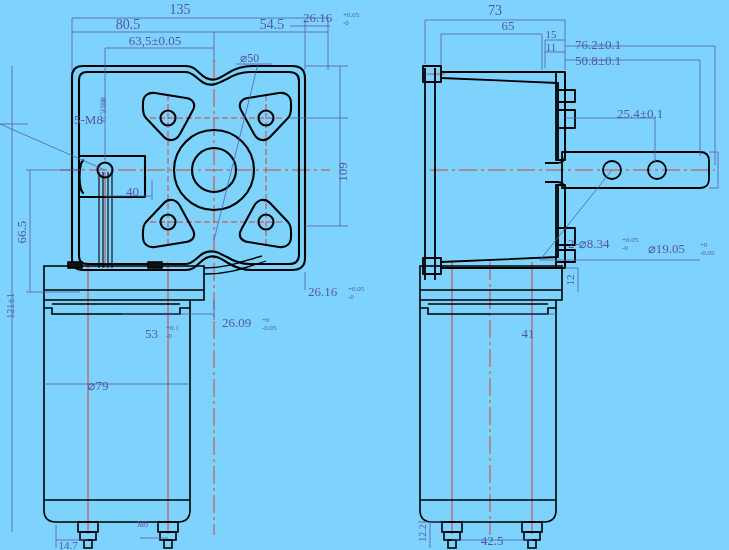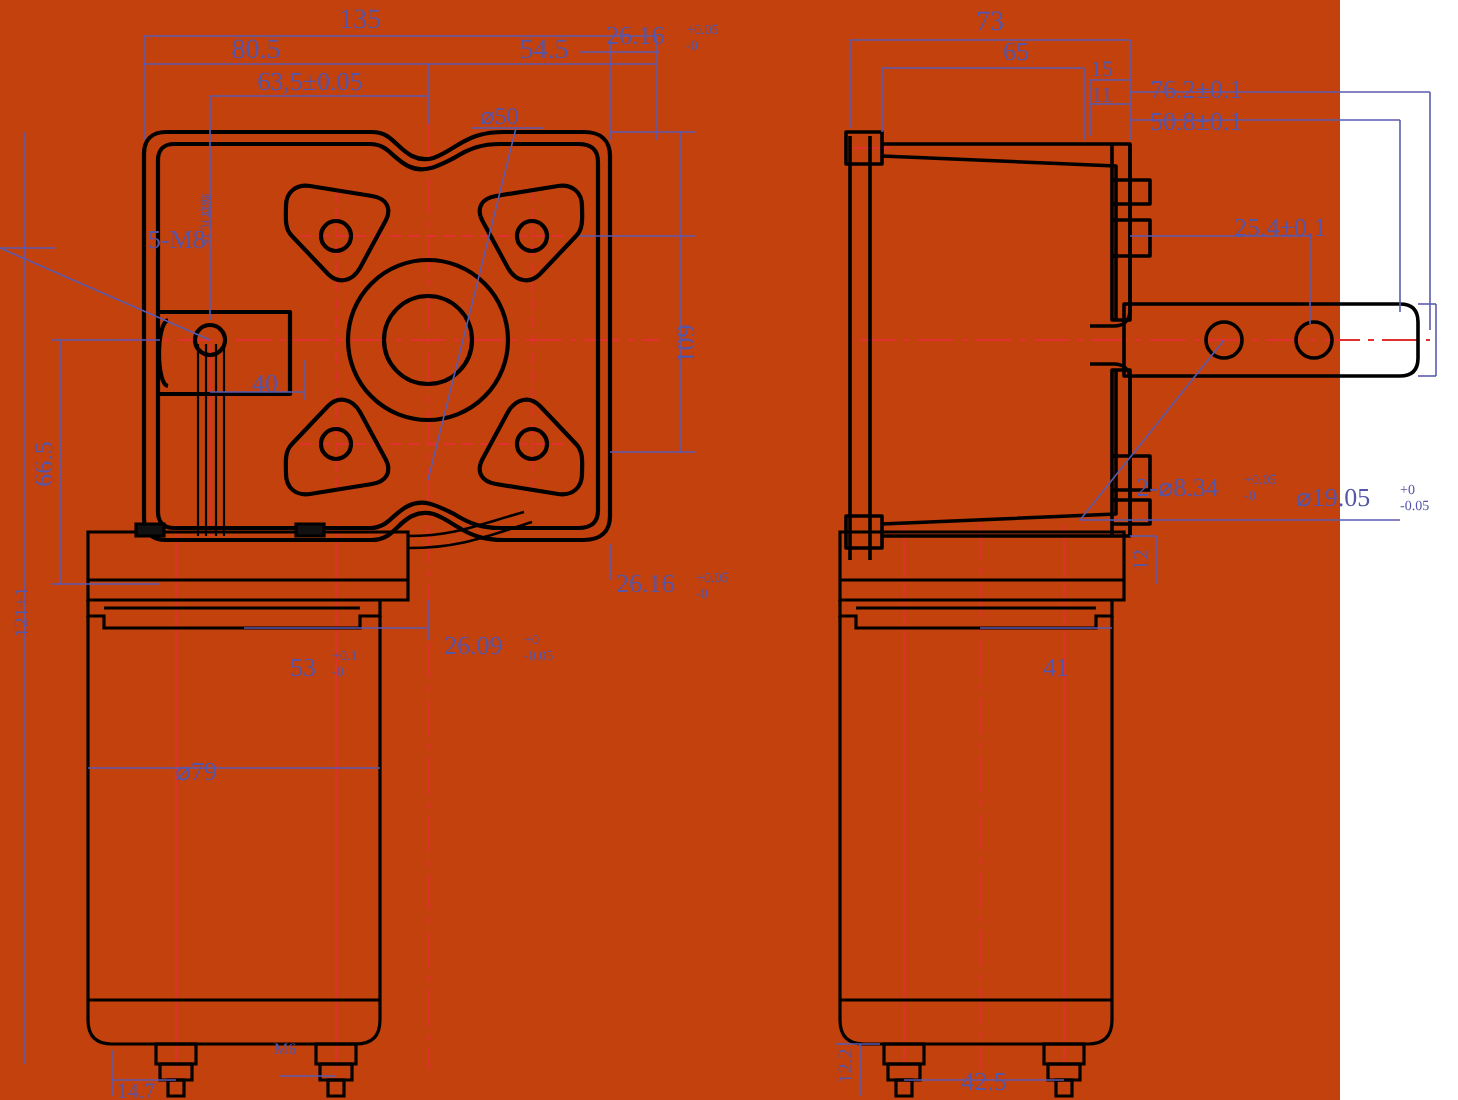--- a/index.html
+++ b/index.html
@@ -1,18 +1,18 @@
 <!DOCTYPE html>
 <html><head>
 <meta charset="utf-8">
 <style>
   html,body{margin:0;padding:0;background:#ffffff;}
   body{width:729px;height:550px;overflow:hidden;
        font-family:"Liberation Serif",serif;}
-  #sheet{position:relative;width:670px;height:550px;background:#c2410c;}
+  #sheet{position:relative;width:729px;height:550px;background:#7dd3fc;}
   svg{position:absolute;left:0;top:0;}
   .dimtxt{fill:#5555aa;font-family:"Liberation Serif",serif;}
 </style>
 </head>
 <body>
 
 <div id="sheet">
 
 <svg width="729" height="550" viewBox="0 0 729 550">
 

